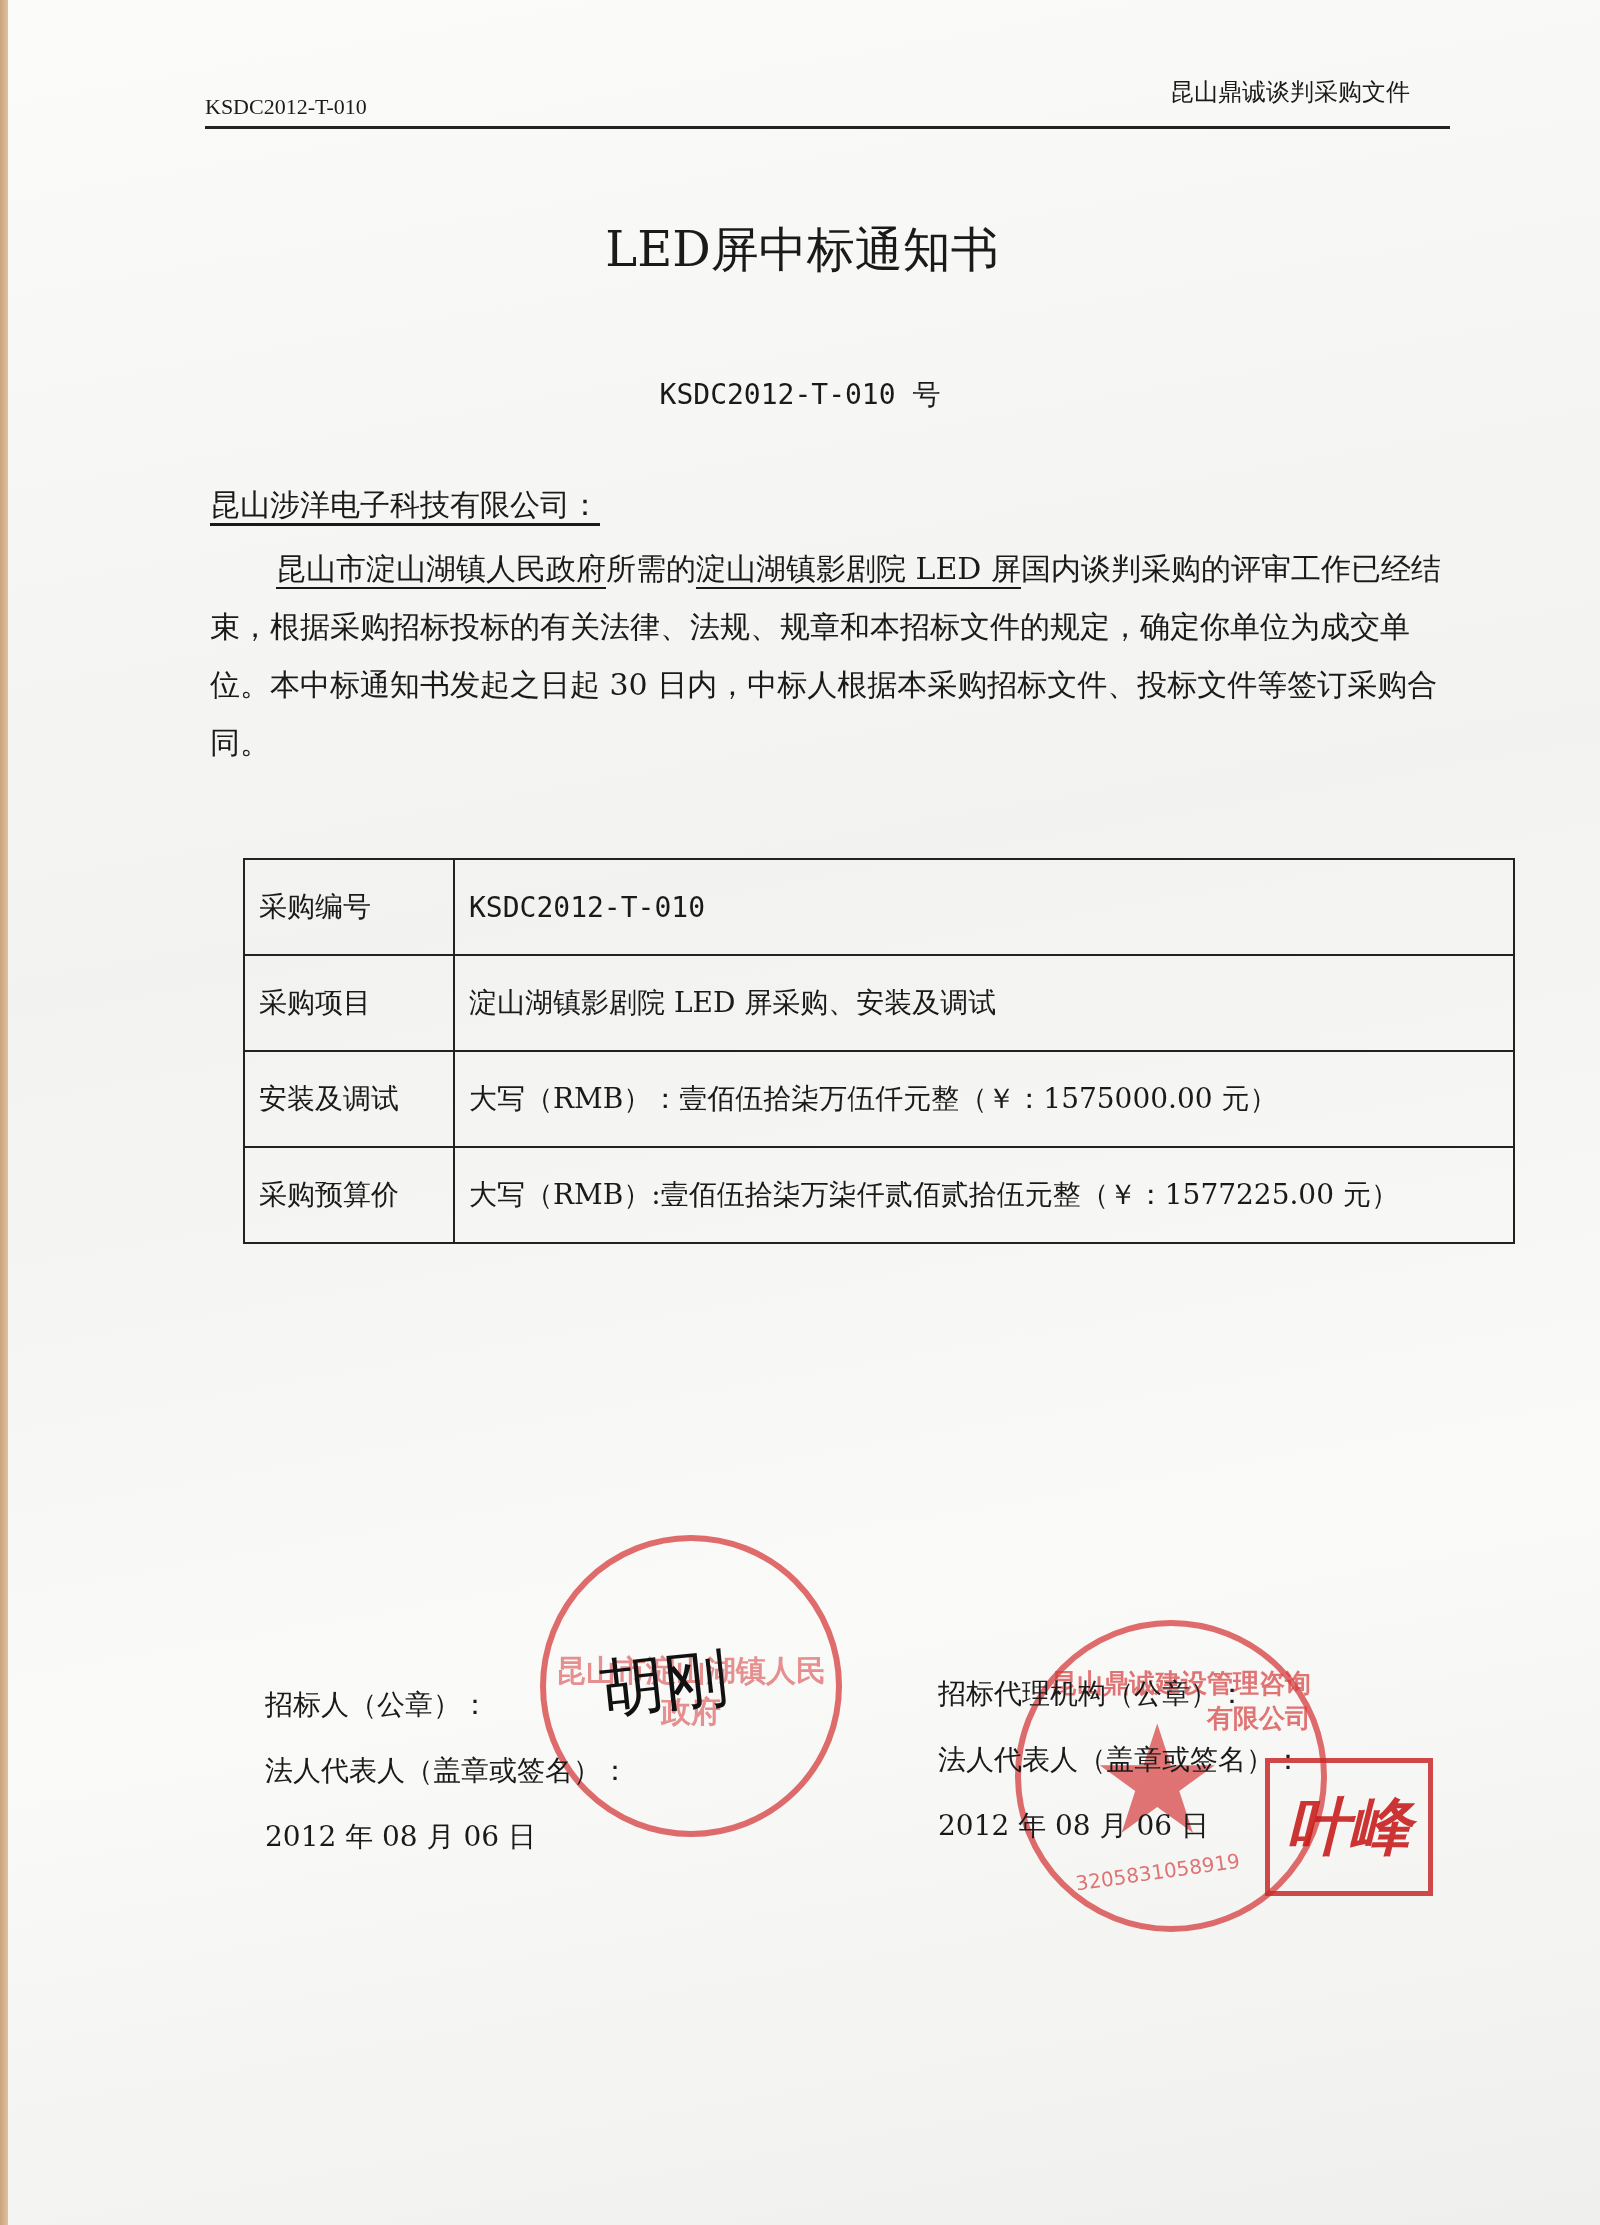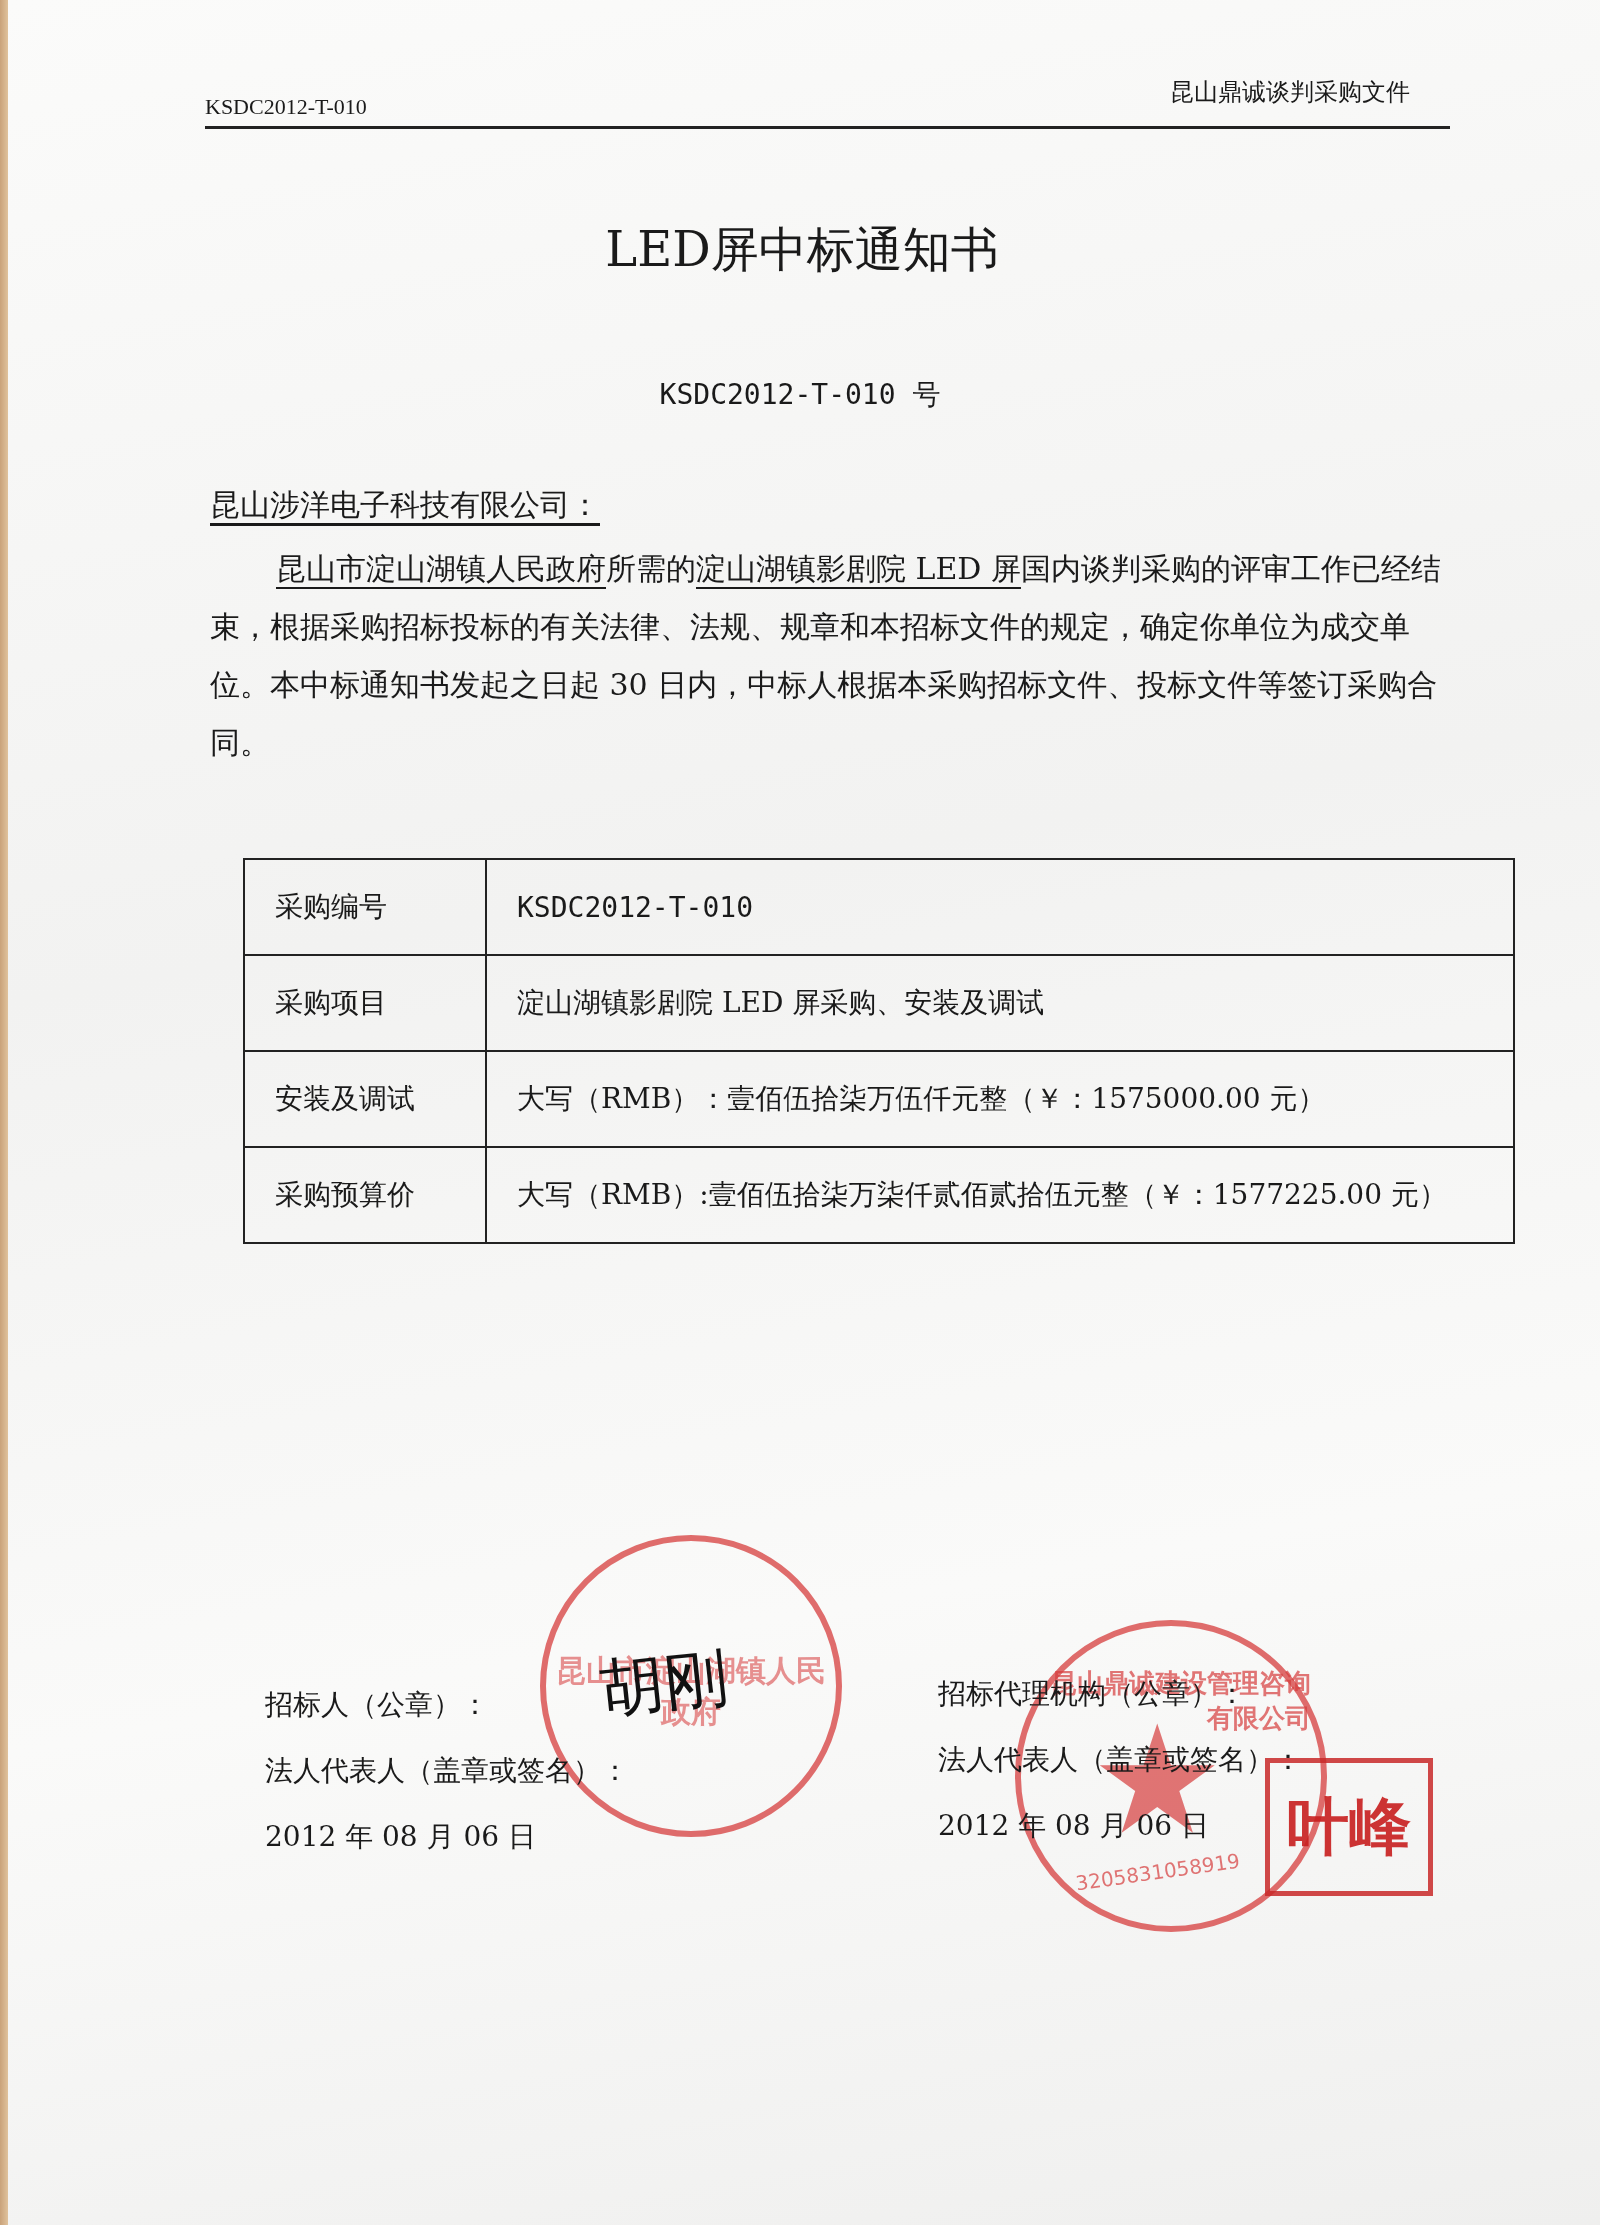--- a/index.html
+++ b/index.html
@@ -15,27 +15,27 @@
     background:linear-gradient(170deg,#fbfbfa 0%,#f2f2f1 40%,#fafaf9 70%,#efefee 100%); }
   .hdr { position:absolute; left:205px; top:94px; font-size:22px; font-family:"Liberation Serif",serif; }
   .hdr-right { position:absolute; left:1170px; top:76px; font-size:24px; }
   .hdr-rule { position:absolute; left:205px; top:126px; width:1245px; height:3px; background:#222; }
   .title { position:absolute; left:2px; width:1600px; top:218px; text-align:center; font-size:48px; }
   .docno { position:absolute; left:0; width:1600px; top:376px; text-align:center; font-size:28px; font-family:"DejaVu Sans Mono","Liberation Mono",monospace; }
   .addressee { position:absolute; left:210px; top:485px; font-size:30px; text-decoration:underline; text-underline-offset:8px; }
   .para { position:absolute; left:210px; top:540px; width:1240px; font-size:30px; line-height:58px; text-indent:66px; }
   .para u { text-underline-offset:8px; text-decoration-thickness:2px; }
   table.info { position:absolute; left:243px; top:858px; width:1272px; border-collapse:collapse; font-size:28px; }
-  table.info td { border:2px solid #222; height:94px; padding:0 30px; }
+  table.info td { border:2px solid #222; height:94px; padding:0 14px; }
   table.info td.lbl { width:180px; }
   .mono { font-family:"DejaVu Sans Mono","Liberation Mono",monospace; }
   .sig { position:absolute; font-size:28px; line-height:66px;margin-top:16px; }
   .seal { position:absolute; border-radius:50%; border:6px solid rgba(214,60,60,.75); }
   .seal .txt { position:absolute; color:rgba(214,60,60,.7); font-size:40px; font-weight:bold; }
-  .sq-seal { position:absolute; border:5px solid rgba(200,40,40,.85); color:rgba(200,30,30,.9); font-size:62px; font-weight:bold; display:flex; align-items:center; justify-content:center; }
+  .sq-seal { position:absolute; border:5px solid rgba(200,40,40,.85); color:rgba(200,30,30,.9); font-size:62px; font-weight:bold; display:flex; align-items:center; justify-content:center;font-style:italic; }
   .handsig { position:absolute; font-size:64px; font-family:"DejaVu Sans",sans-serif; color:#111; transform:rotate(-6deg); }
   .star { position:absolute; color:rgba(214,60,60,.7); font-size:150px; line-height:1; }
   .seal-num { position:absolute; color:rgba(214,60,60,.7); font-size:20px; font-family:"DejaVu Sans",sans-serif; transform:rotate(-8deg); }
 </style>
 </head>
 <body>
 
 <div class="wood"></div>
 <div class="page"></div>
 

